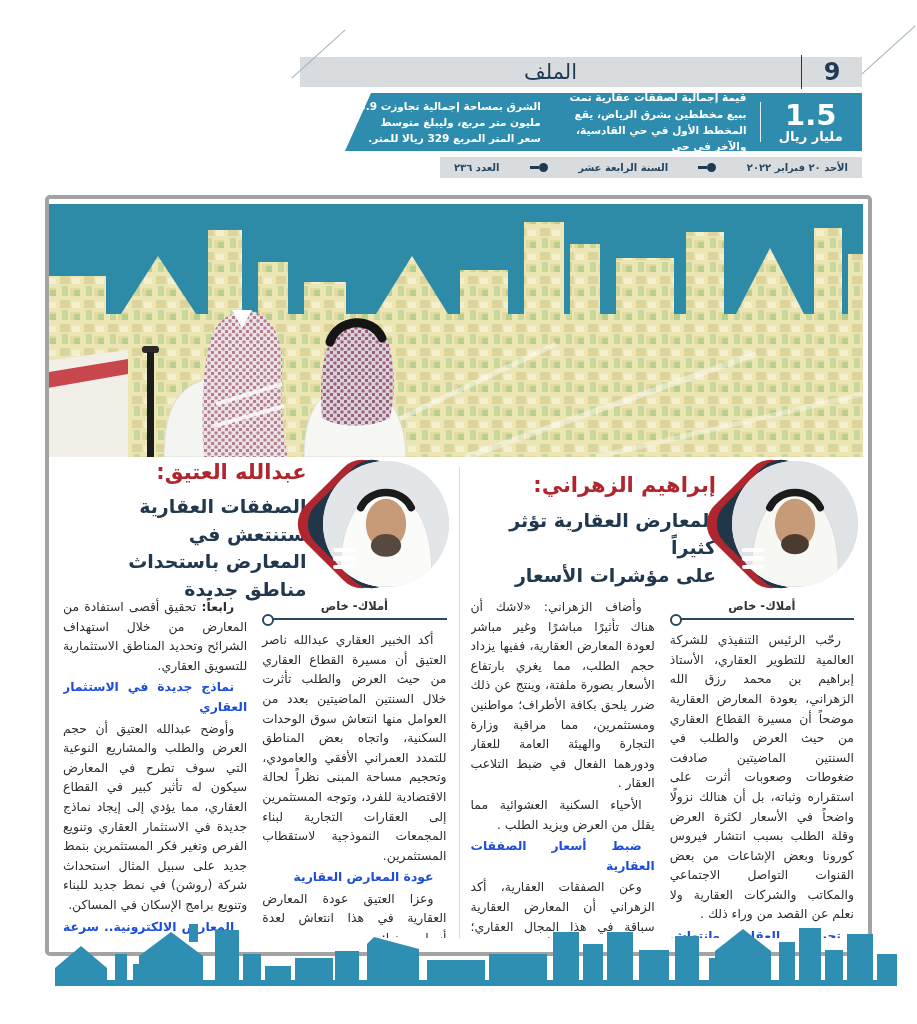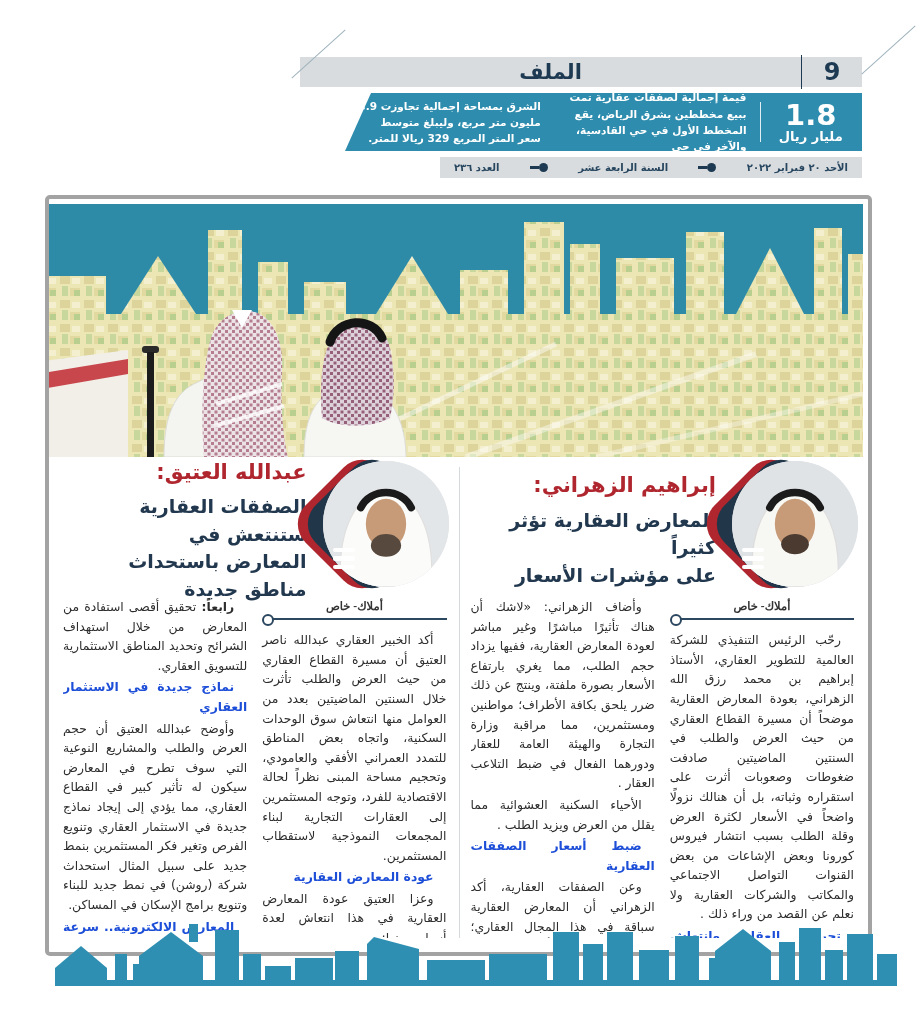--- a/index.html
+++ b/index.html
@@ -3,21 +3,21 @@
 <meta charset="utf-8">
 <style>
   html,body{margin:0;padding:0;background:#fff;}
   #page{position:relative;width:917px;height:1024px;background:#fff;overflow:hidden;
         font-family:"DejaVu Sans","Liberation Sans",sans-serif;direction:rtl;}
   
   .section-bar{position:absolute;top:57px;right:55px;left:300px;height:30px;background:#d8dcde;
         display:flex;align-items:center;}
   .page-num{width:60px;text-align:center;font-size:24px;font-weight:bold;color:#1d3a52;}
   .bar-divider{width:1px;height:34px;background:#1d3a52;}
-  .section-title{flex:1;text-align:center;font-size:21px;font-weight:bold;color:#1d3a52;}
+  .section-title{flex:1;text-align:center;font-size:21px;font-weight:normal;color:#1d3a52;}
   .slash{position:absolute;width:1px;height:72px;background:#9fb3bd;transform:rotate(48deg);}
   .slash.s1{top:18px;left:318px;}
   .slash.s2{top:14px;right:28px;}
   
   .stat-box{position:absolute;top:93px;right:55px;left:345px;height:58px;background:#2e8dae;
         clip-path:polygon(26px 0,100% 0,100% 100%,0 100%);
         display:flex;align-items:center;color:#fff;padding:0;}
   .stat-value-wrap{width:100px;text-align:center;line-height:1.05;margin-right:6px;}
   .stat-value{font-size:29px;font-weight:bold;}
   .stat-unit{font-size:13px;font-weight:bold;}
@@ -56,21 +56,21 @@
   .hl-head{font-size:19px;font-weight:bold;color:#22384f;white-space:pre-line;}
   
   .article{position:absolute;top:398px;bottom:14px;width:calc(50% - 26px);display:flex;gap:15px;overflow:hidden;}
   .article.right{right:14px;}
   .article.left{right:calc(50% + 12px);}
   .col{flex:1;min-width:0;font-size:12.4px;line-height:1.58;color:#2d2d2d;text-align:justify;}
   .col p{margin:0 0 2px 0;}
   .col p.para{text-indent:13px;}
   .col p.sub{font-weight:bold;color:#1d4ed8;text-indent:13px;margin-top:2px;}
   .byline{margin-bottom:10px;}
-  .byline .bl-text{display:block;text-align:center;font-size:11.5px;font-weight:bold;color:#333;margin-bottom:3px;font-family:Liberation Serif, serif;}
+  .byline .bl-text{display:block;text-align:center;font-size:11.5px;font-weight:bold;color:#333;margin-bottom:3px;}
   .byline .rule{position:relative;height:2px;background:#2c4861;margin-left:6px;}
   .byline .rule::before{content:"";position:absolute;left:-6px;top:-4px;width:8px;height:8px;border:2px solid #2c4861;
         border-radius:50%;background:#fff;}
   
   .skyline{position:absolute;left:20px;right:20px;bottom:38px;height:62px;z-index:6;}
 </style>
 </head>
 <body>
 
 <div id="page">
@@ -78,21 +78,21 @@
   <div class="section-bar">
     <div class="page-num">9</div>
     <div class="bar-divider"></div>
     <div class="section-title">الملف</div>
   </div>
   <div class="slash s1"></div>
   <div class="slash s2"></div>
 
   <div class="stat-box">
     <div class="stat-value-wrap">
-      <div class="stat-value">1.8</div>
+      <div class="stat-value">1.5</div>
       <div class="stat-unit">مليار ريال</div>
     </div>
     <div class="stat-sep"></div>
     <div class="stat-text">قيمة إجمالية لصفقات عقارية تمت ببيع مخططين بشرق الرياض، يقع المخطط الأول في حي القادسية، والآخر في حي</div>
     <div class="stat-text">الشرق بمساحة إجمالية تجاوزت 3.9 مليون متر مربع، وليبلغ متوسط سعر المتر المربع 329 ريالا للمتر.</div>
   </div>
 
   <div class="date-bar">
     <span>الأحد ٢٠ فبراير ٢٠٢٢</span>
     <span class="dmark">

